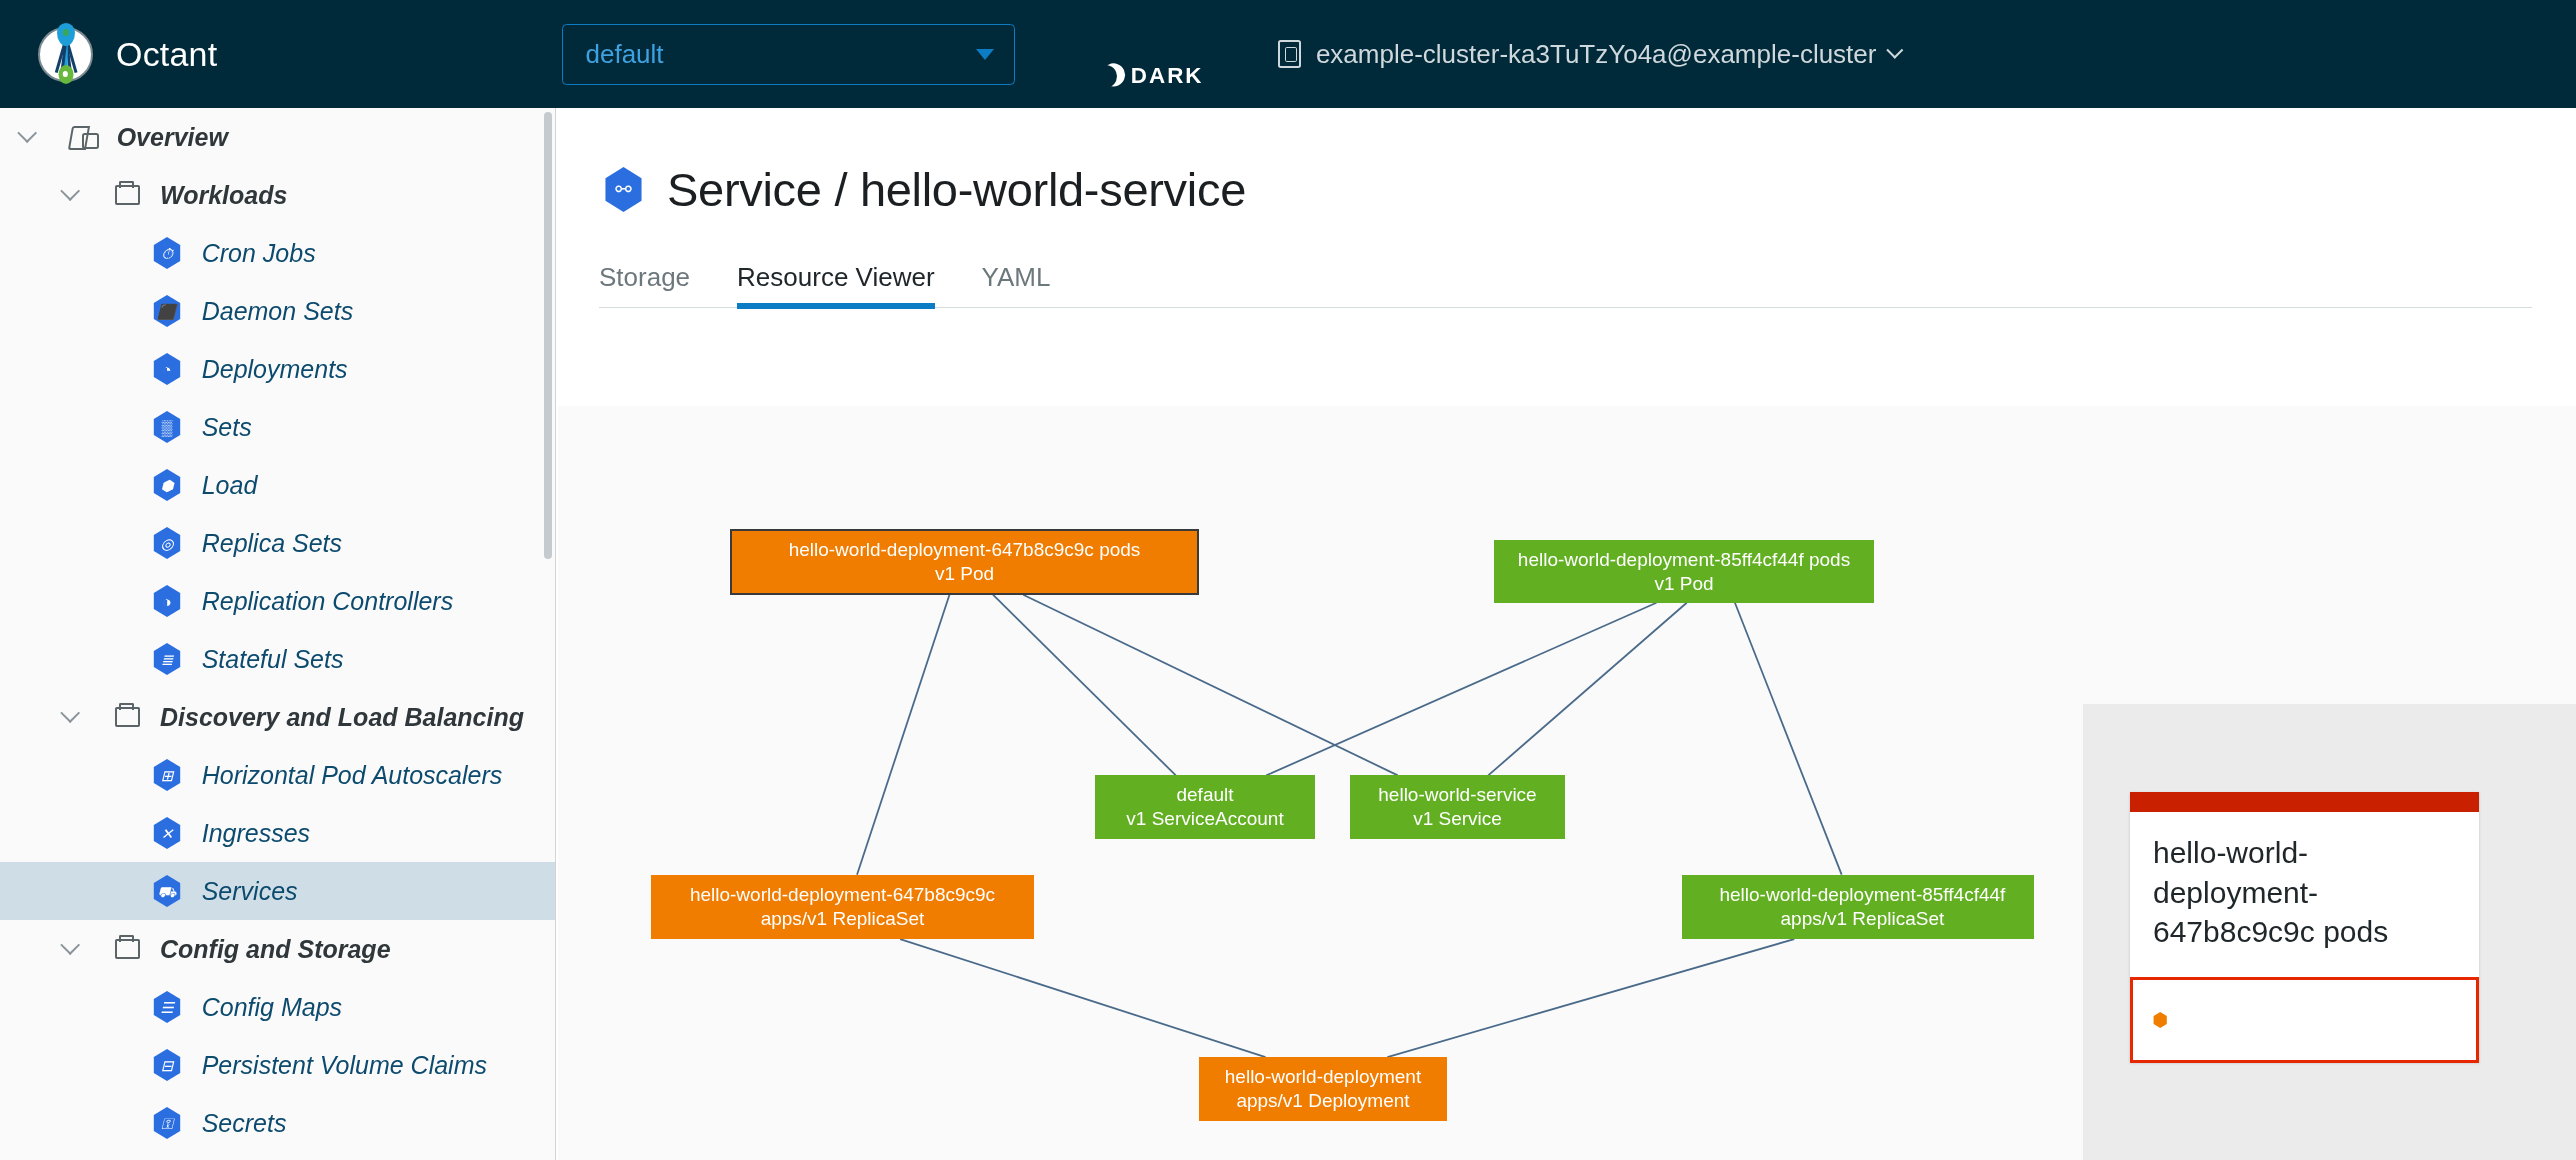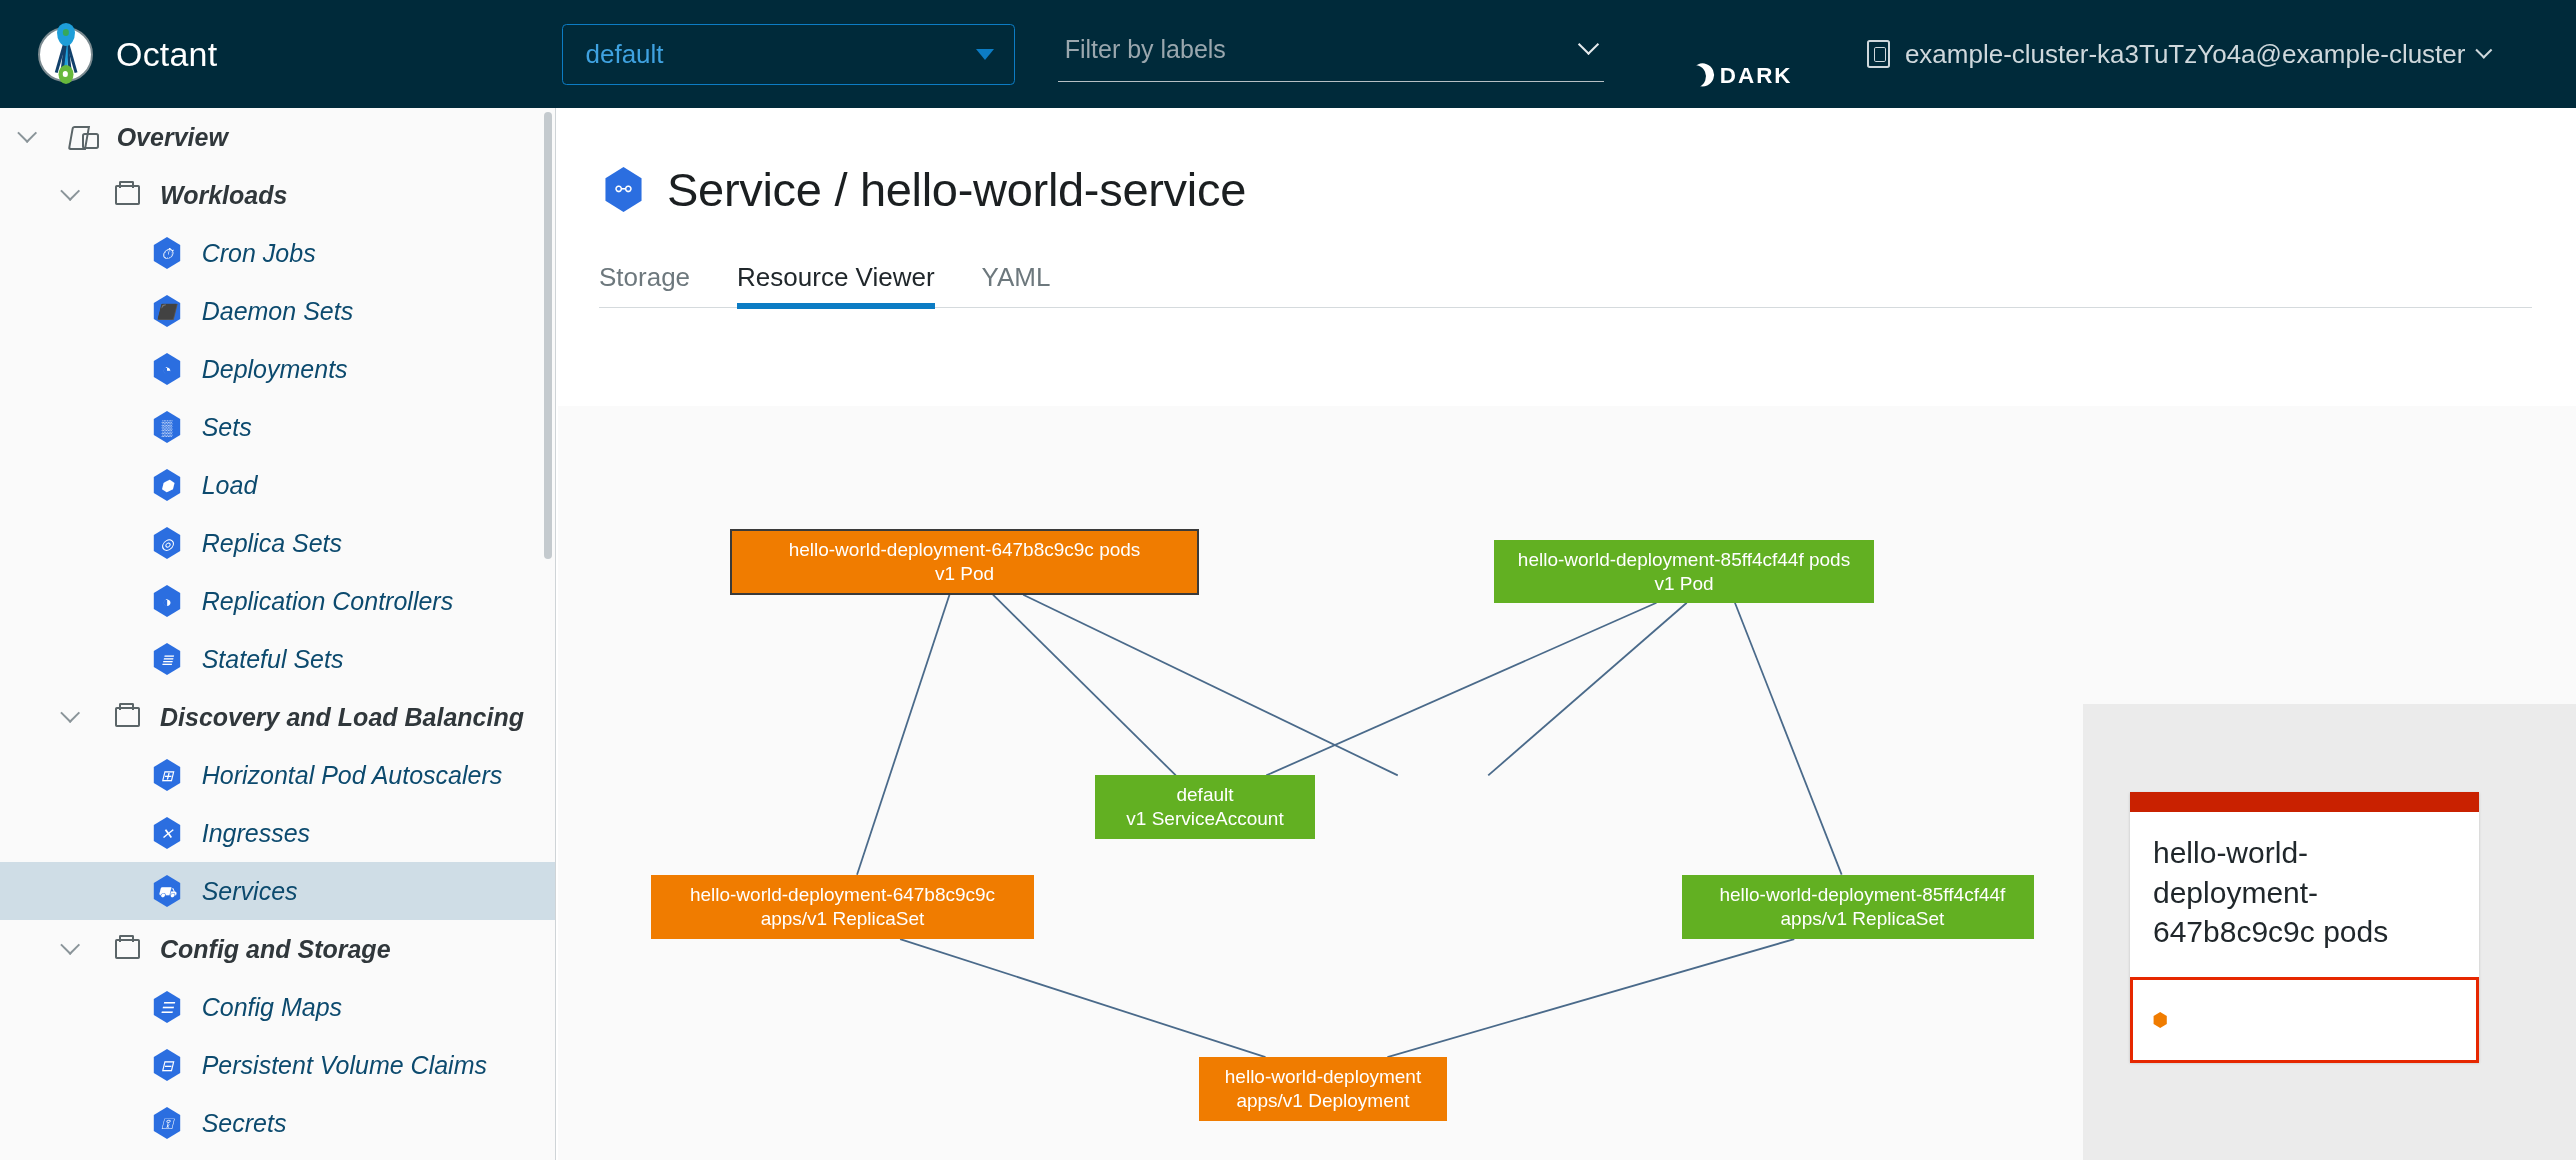--- a/index.html
+++ b/index.html
@@ -265,24 +265,20 @@
         <div class="pin-bot"></div>
     </div>
     <div class="brand-name">Octant</div>
   </div>
 
   <div class="ns-select">
     <span class="ns-val">default</span>
     <span class="caret-fill"></span>
   </div>
 
-  <div class="label-filter">
-    <span class="lf-ph">Filter by labels</span>
-    <span class="chev-thin"></span>
-  </div>
 
   <div class="dark-toggle">
     <span class="moon"></span>
     <span>DARK</span>
   </div>
 
   <div class="cluster-ctx">
     <span class="cluster-icon"></span>
     <span class="ctx-name">example-cluster-ka3TuTzYo4a@example-cluster</span>
     <span class="ctx-caret"></span>
@@ -459,20 +455,24 @@
           <div>v1 Pod</div>
         </div>
         <div class="node green" style="left: 936px; top: 134px; width: 380px; height: 63px;">
           <div>hello-world-deployment-85ff4cf44f pods</div>
           <div>v1 Pod</div>
         </div>
         <div class="node green" style="left: 537px; top: 369px; width: 220px; height: 64px;">
           <div>default</div>
           <div>v1 ServiceAccount</div>
         </div>
+        <div class="node green" style="left: 792px; top: 369px; width: 215px; height: 64px;">
+          <div>hello-world-service</div>
+          <div>v1 Service</div>
+        </div>
         <div class="node orange" style="left: 93px; top: 469px; width: 383px; height: 64px;">
           <div>hello-world-deployment-647b8c9c9c</div>
           <div>apps/v1 ReplicaSet</div>
         </div>
         <div class="node green" style="left: 1124px; top: 469px; width: 352px; height: 64px; padding-left: 16px;">
           <div>hello-world-deployment-85ff4cf44f</div>
           <div>apps/v1 ReplicaSet</div>
         </div>
         <div class="node orange" style="left: 641px; top: 651px; width: 248px; height: 64px;">
           <div>hello-world-deployment</div>

